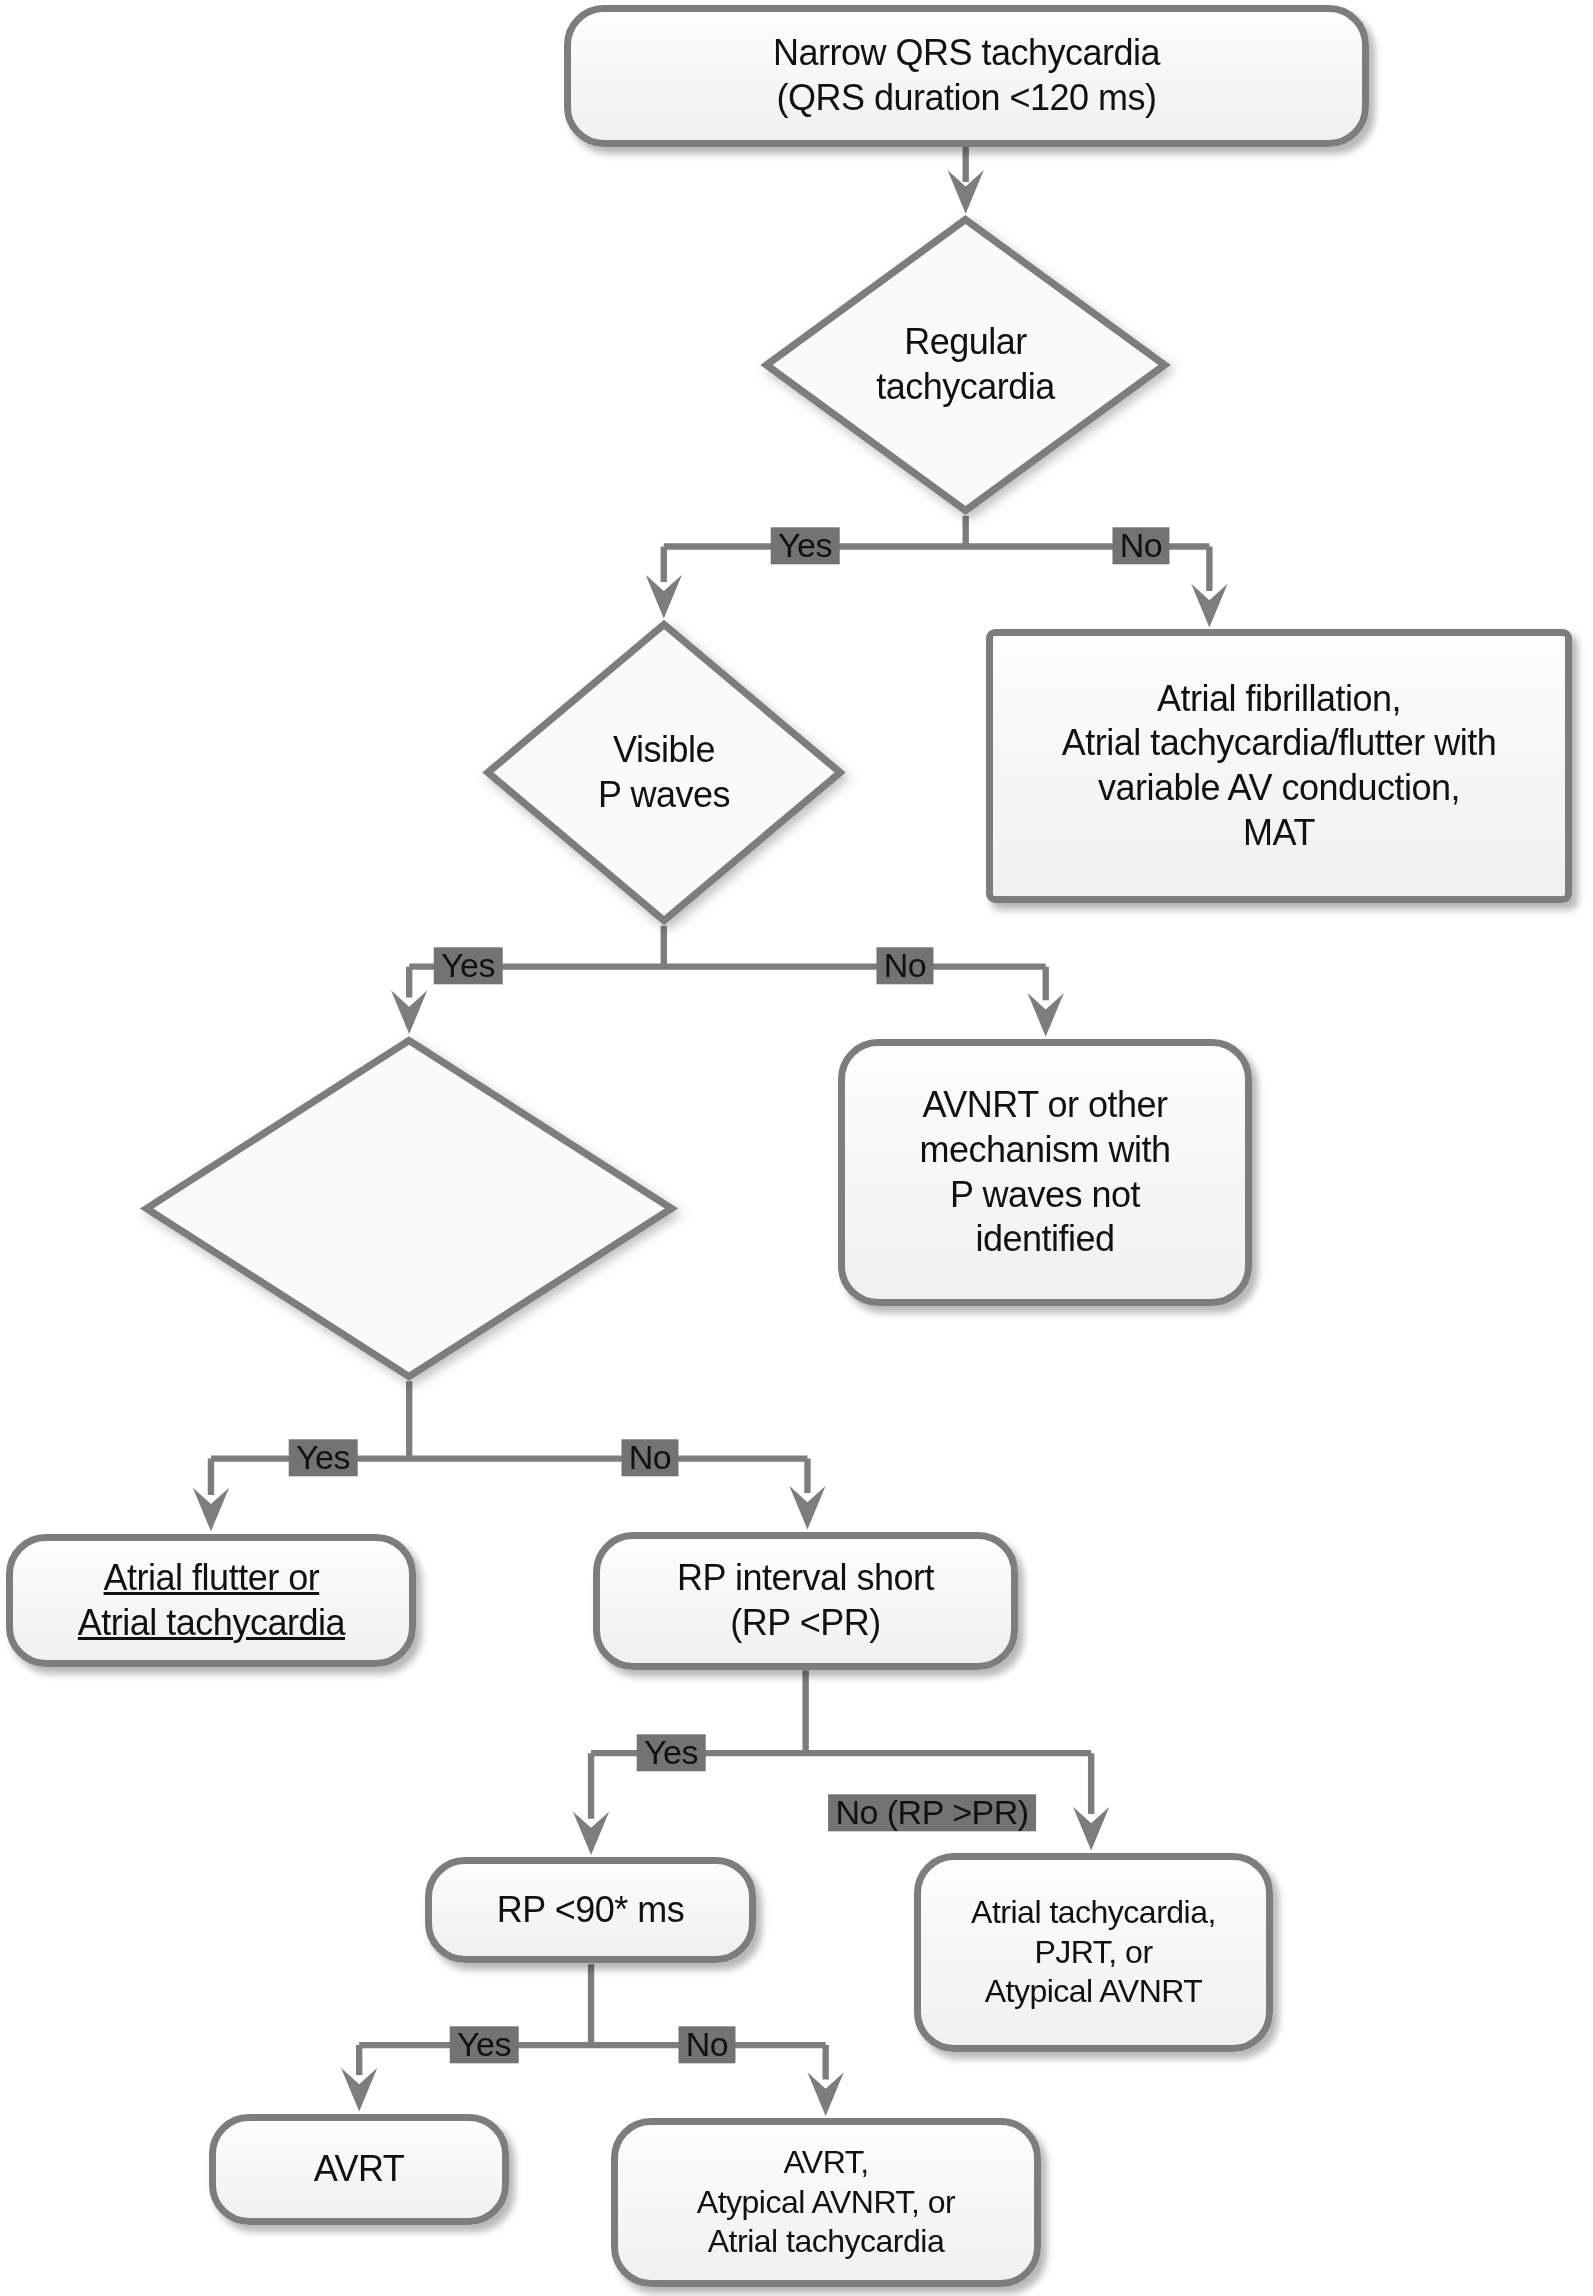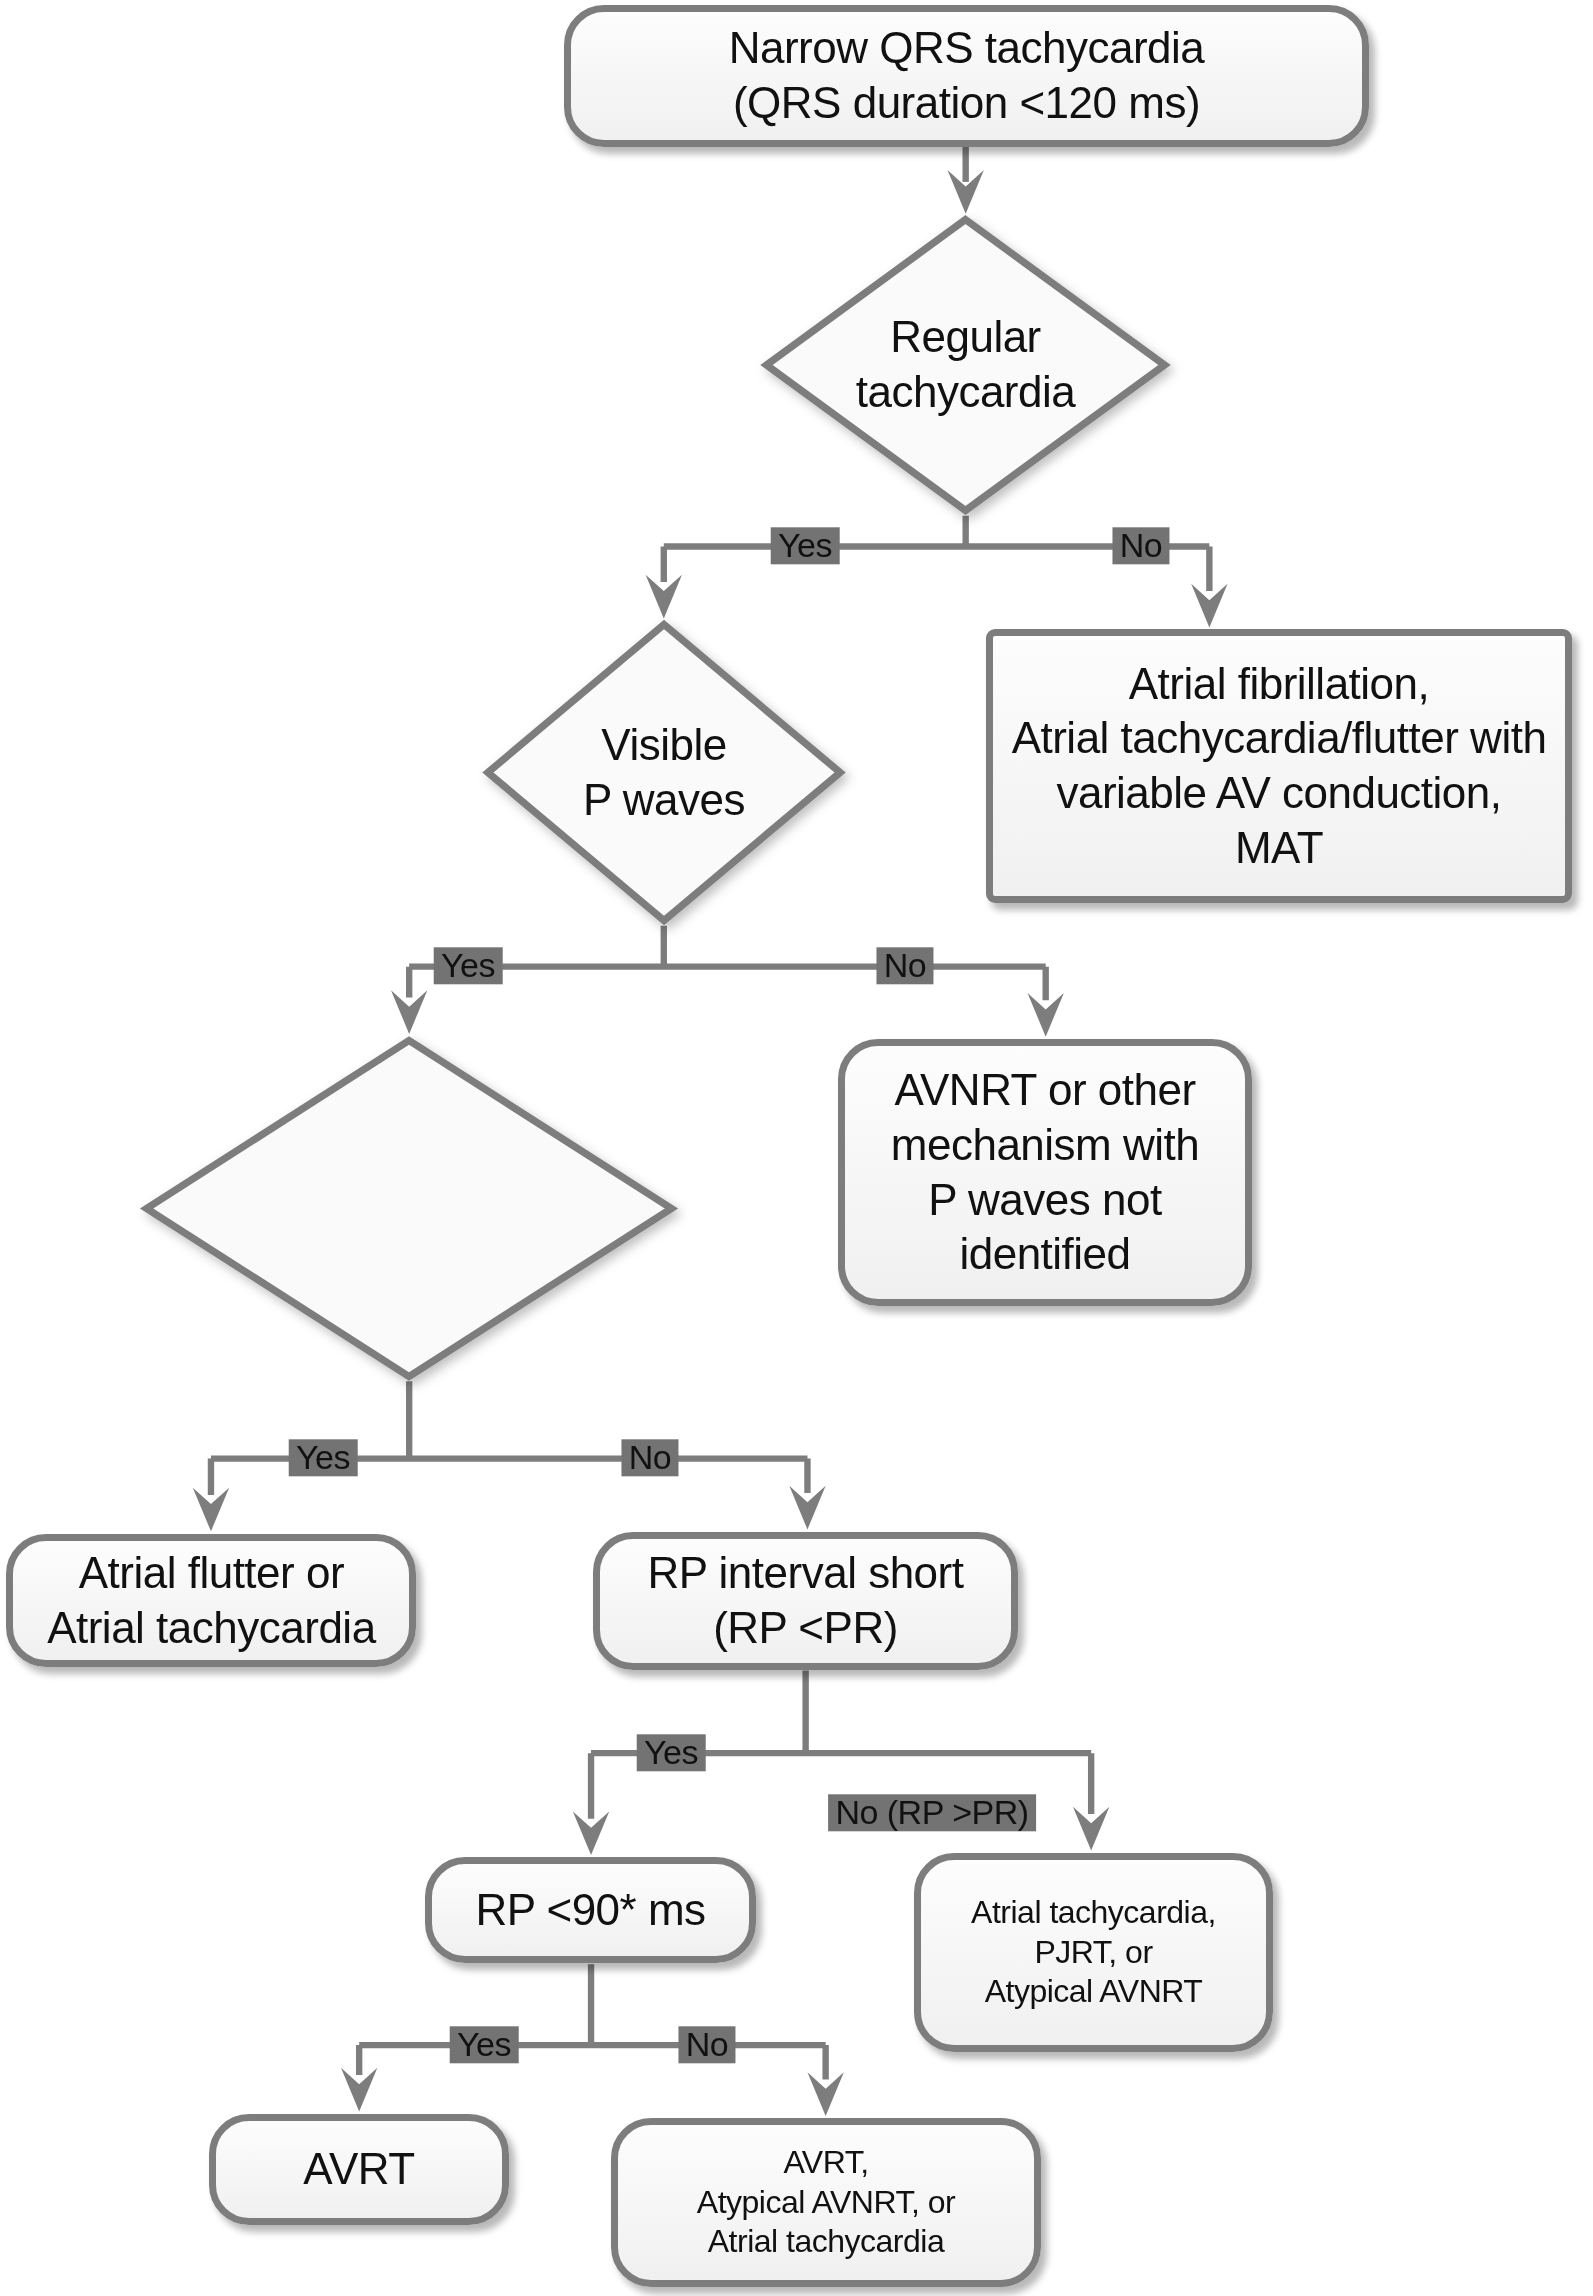--- a/index.html
+++ b/index.html
@@ -43,21 +43,21 @@
     text-align:center;
   }
   .box{
     border:7.3px solid var(--line);
     border-radius:40px;
     background:linear-gradient(180deg,var(--fill-top),var(--fill-bottom));
     box-shadow:5.5px 6.4px 7.3px rgba(0,0,0,0.28);
   }
   .node .txt{
     white-space:pre;
-    font-size:44px;
+    font-size:36px;
     line-height:1.24;
     color:var(--ink);
     letter-spacing:-0.5px;
   }
   .node .txt.f46{font-size:32px;}
   .diamond{background:none;border:none;}
   .diamond svg{
     position:absolute;
     left:0;top:0;width:100%;height:100%;
     overflow:visible;
@@ -150,21 +150,21 @@
 P waves not
 identified</div>
   </div>
 
   <div class="node diamond" style="left:141px;top:1036px;width:536px;height:345px;">
     <svg viewBox="0 0 590 380">
       <polygon points="295,5 584,190 295,375 6,190"></polygon>
     </svg>
   </div>
 
-  <div class="node box" style="left:6.4px;top:1534px;width:410px;height:133px;">
+  <div class="node box" style="left:6.4px;top:1534px;width:410px;height:133px;text-decoration:underline;">
     <div class="txt">Atrial flutter or
 Atrial tachycardia</div>
   </div>
 
   <div class="node box" style="left:593px;top:1532px;width:425px;height:138px;">
     <div class="txt">RP interval short
 (RP &lt;PR)</div>
   </div>
 
   <div class="node box" style="left:425px;top:1857px;width:331px;height:106px;">

